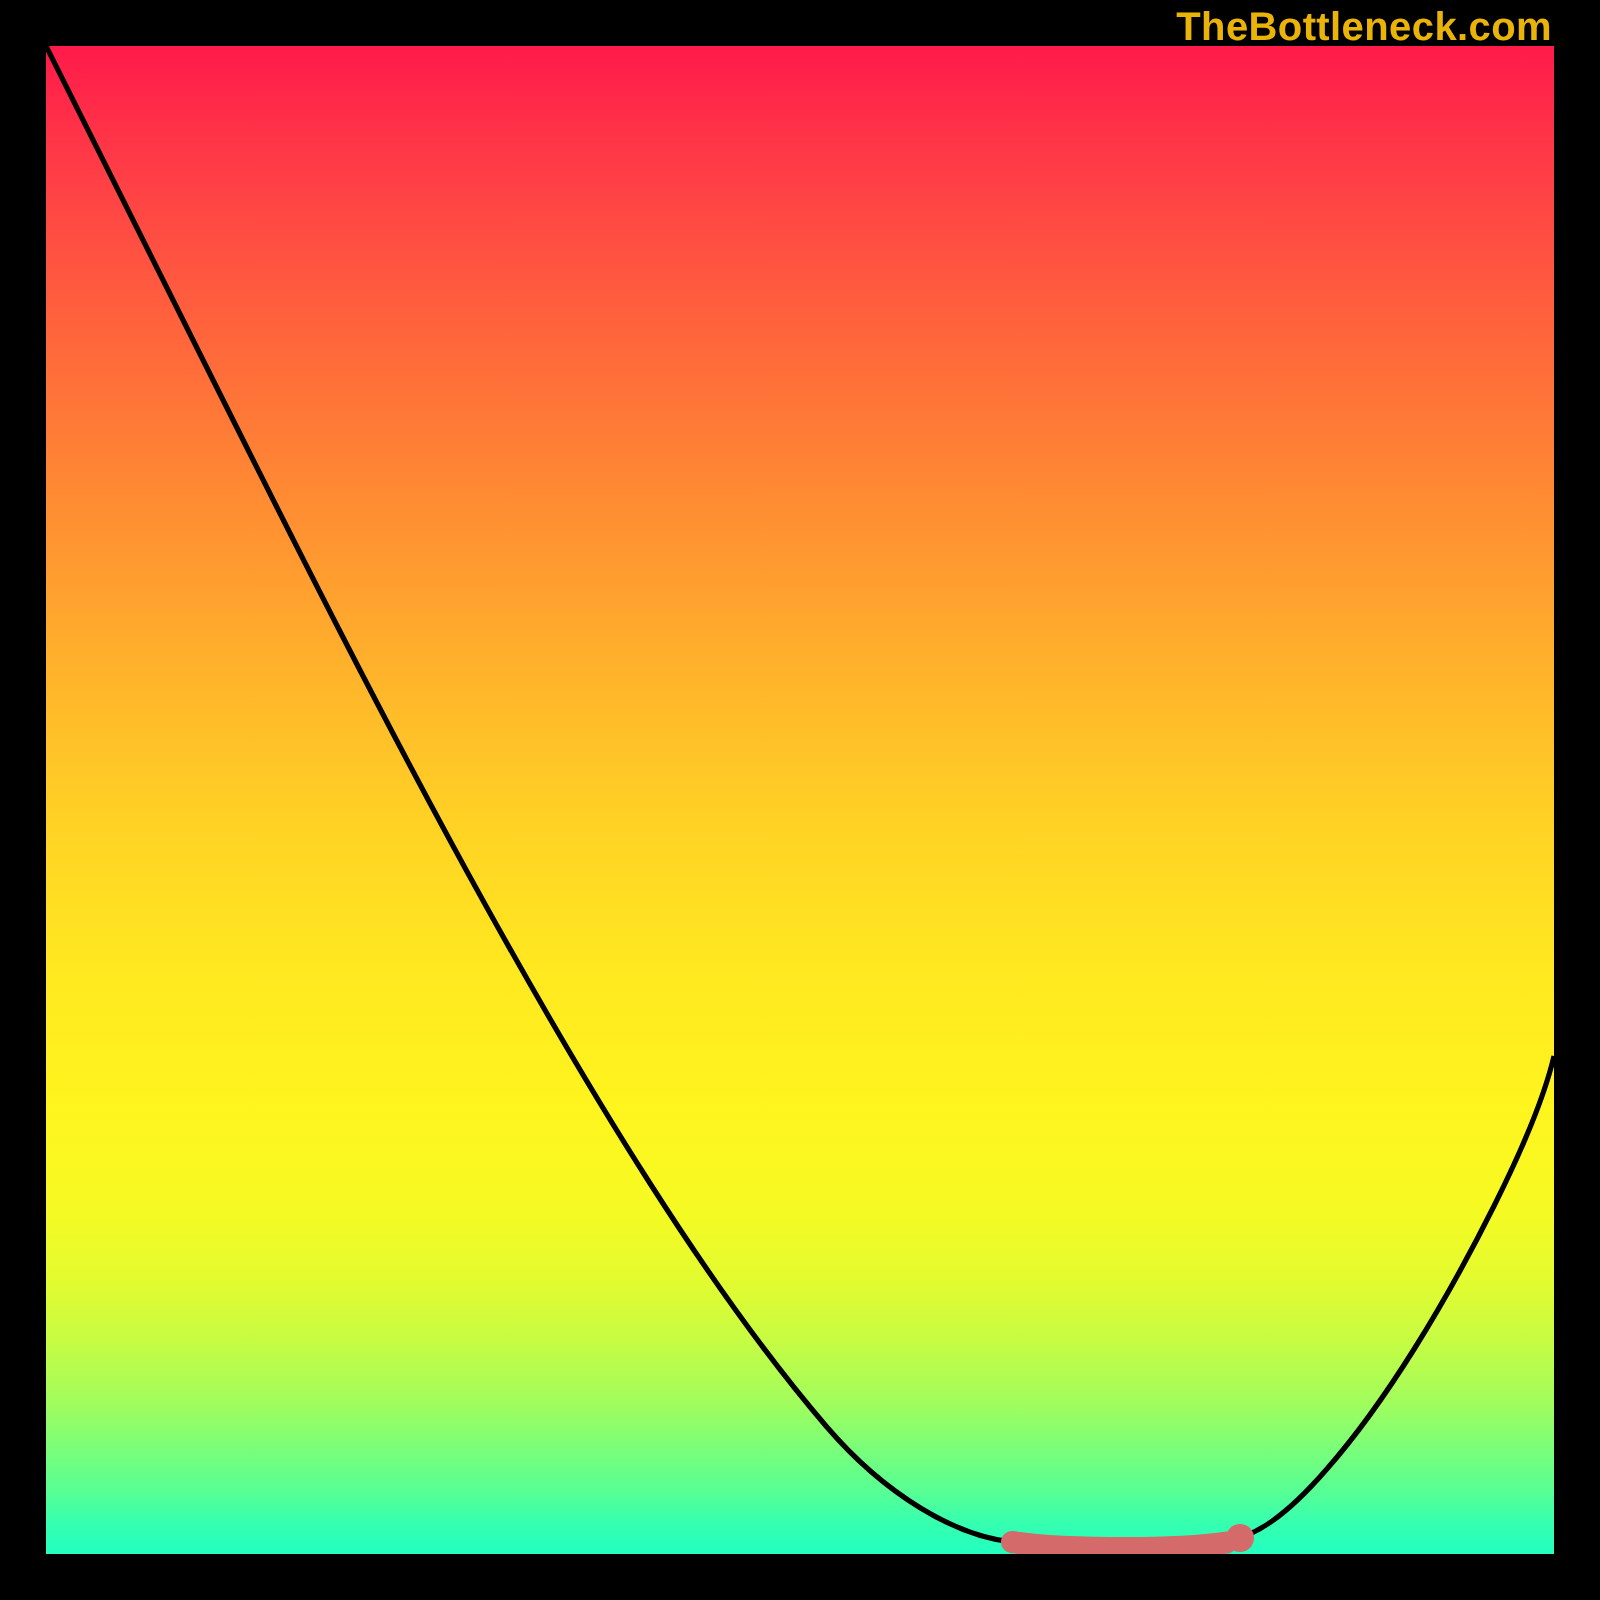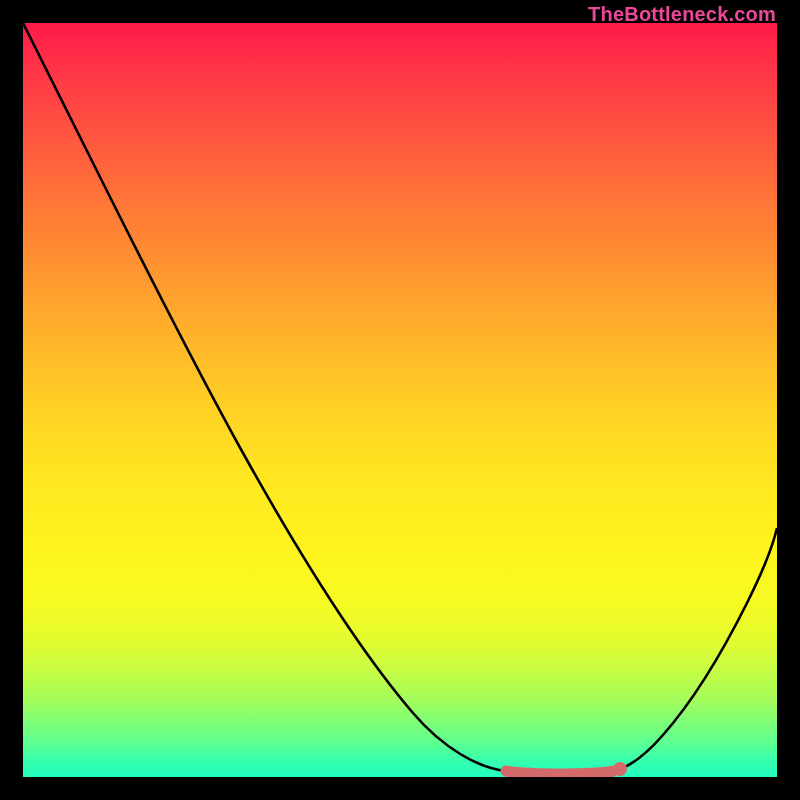--- a/index.html
+++ b/index.html
@@ -47,21 +47,21 @@
   }
   svg.curve {
     position: absolute;
     left: 0;
     top: 0;
   }
   .watermark {
     position: absolute;
     top: 3px;
     right: 24px;
-    color: #ec4899;
+    color: #eab308;
     font-size: 20px;
     font-weight: 600;
     letter-spacing: 0.2px;
   }
 </style>
 </head>
 <body>
 
 <div class="frame">
   <div class="gradient"></div>

